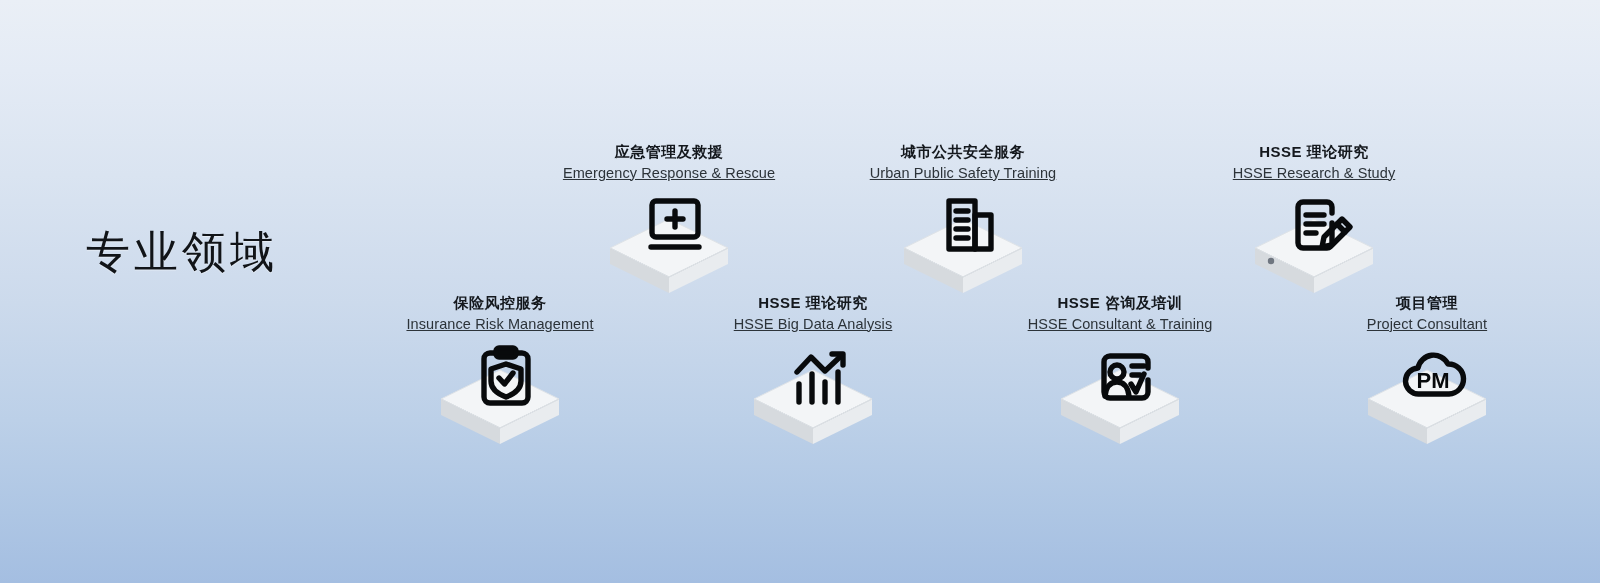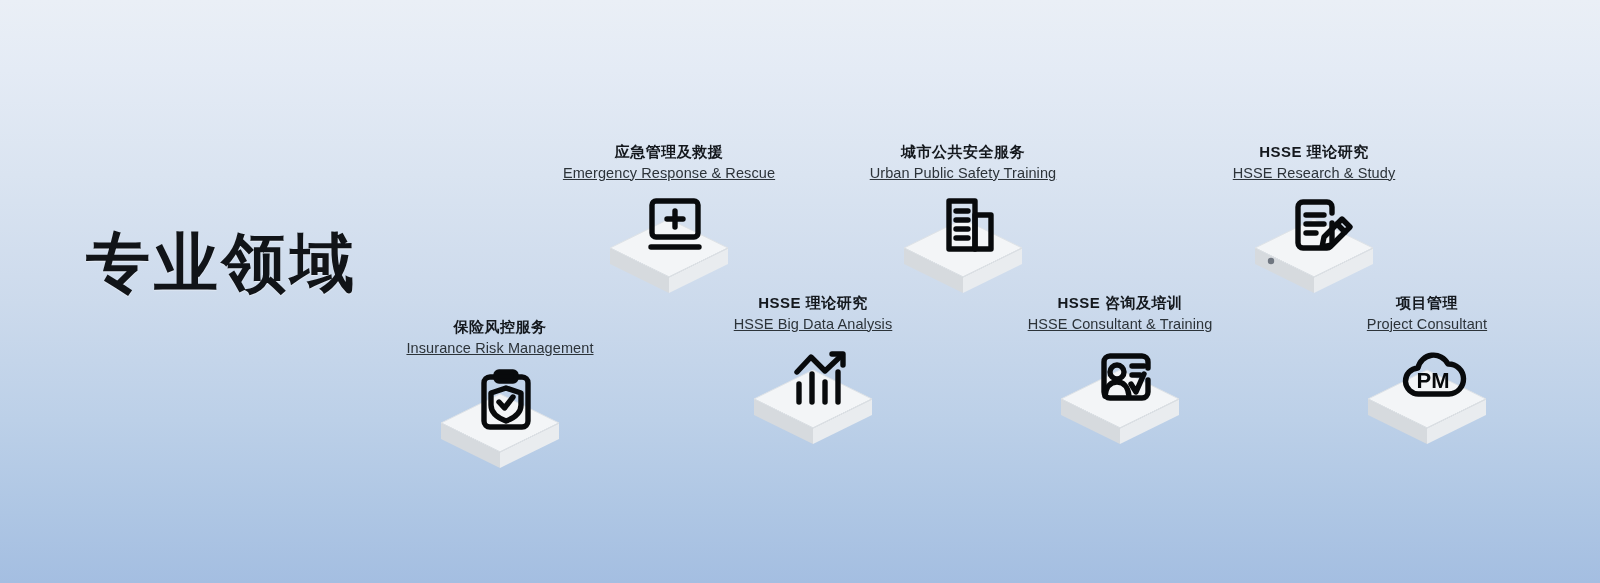--- a/index.html
+++ b/index.html
@@ -26,22 +26,22 @@
         #aec6e4 88%,
         #a4bee1 100%);
     overflow: hidden;
   }
 
   
   #section-title {
     position: absolute;
     left: 86px;
     top: 228px;
-    font-size: 64px;
-    font-weight: bold;
+    font-size: 44px;
+    font-weight: normal;
     letter-spacing: 4px;
     color: #111418;
     line-height: 1.1;
     white-space: nowrap;
     text-shadow: 0 1px 1px rgba(255,255,255,0.45);
   }
 
   
   .item {
     position: absolute;
@@ -198,21 +198,21 @@
           <line class="icon-stroke" x1="22" y1="22" x2="40" y2="22" stroke-width="4.6"></line>
           <line class="icon-stroke" x1="22" y1="31" x2="40" y2="31" stroke-width="4.6"></line>
           <line class="icon-stroke" x1="22" y1="40" x2="32" y2="40" stroke-width="4.6"></line>
           <path class="icon-stroke" d="M38 54 L40 44 L58 26 L66 34 L48 52 Z"></path>
           <line class="icon-stroke" x1="53" y1="31" x2="61" y2="39" stroke-width="4"></line>
         </svg>
       </div>
     </div>
   </div>
 
-  <div class="item" style="left:350px; top:295px;margin-top:24px;">
+  <div class="item" style="left:350px; top:295px;">
     <div class="label-cn">保险风控服务</div>
     <div class="label-en">Insurance Risk Management</div>
     <div class="podium-wrap">
       <div class="podium">
         <svg viewBox="0 0 118 74" aria-hidden="true">
           <polygon points="59,0 118,29 59,58 0,29" fill="#f3f5f7"></polygon>
           <polygon points="0,29 59,58 59,74 0,45" fill="#d6dade"></polygon>
           <polygon points="59,58 118,29 118,45 59,74" fill="#e9ecef"></polygon>
           <polyline points="0,29 59,58 118,29" fill="none" stroke="#c5cbd1" stroke-width="1"></polyline>
           <polygon points="59,0 118,29 59,58 0,29" fill="none" stroke="#dfe3e7" stroke-width="1"></polygon>

